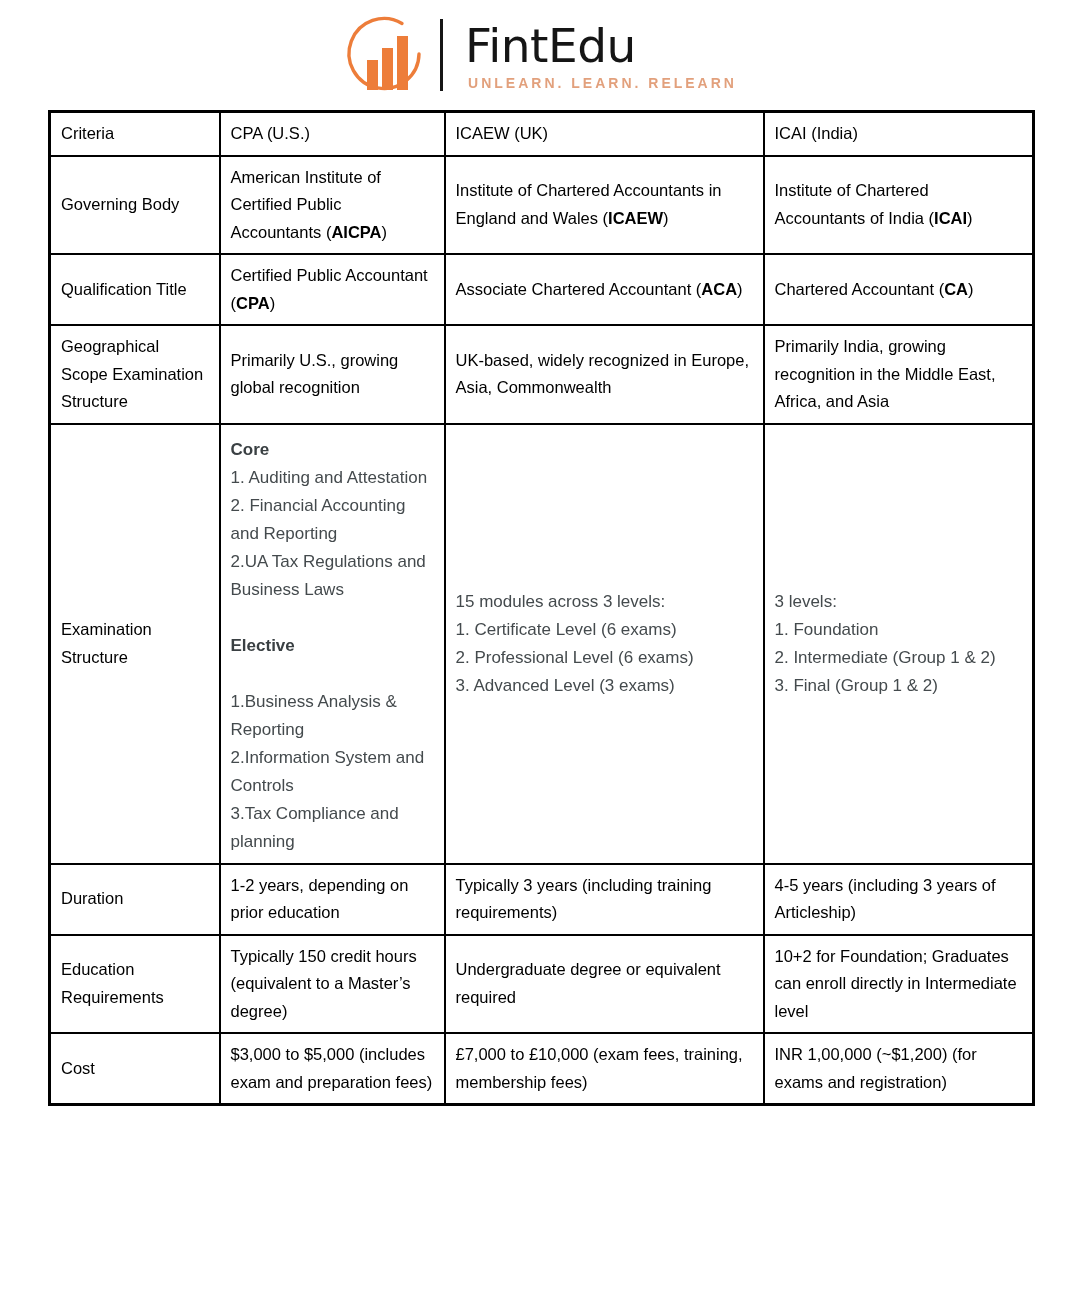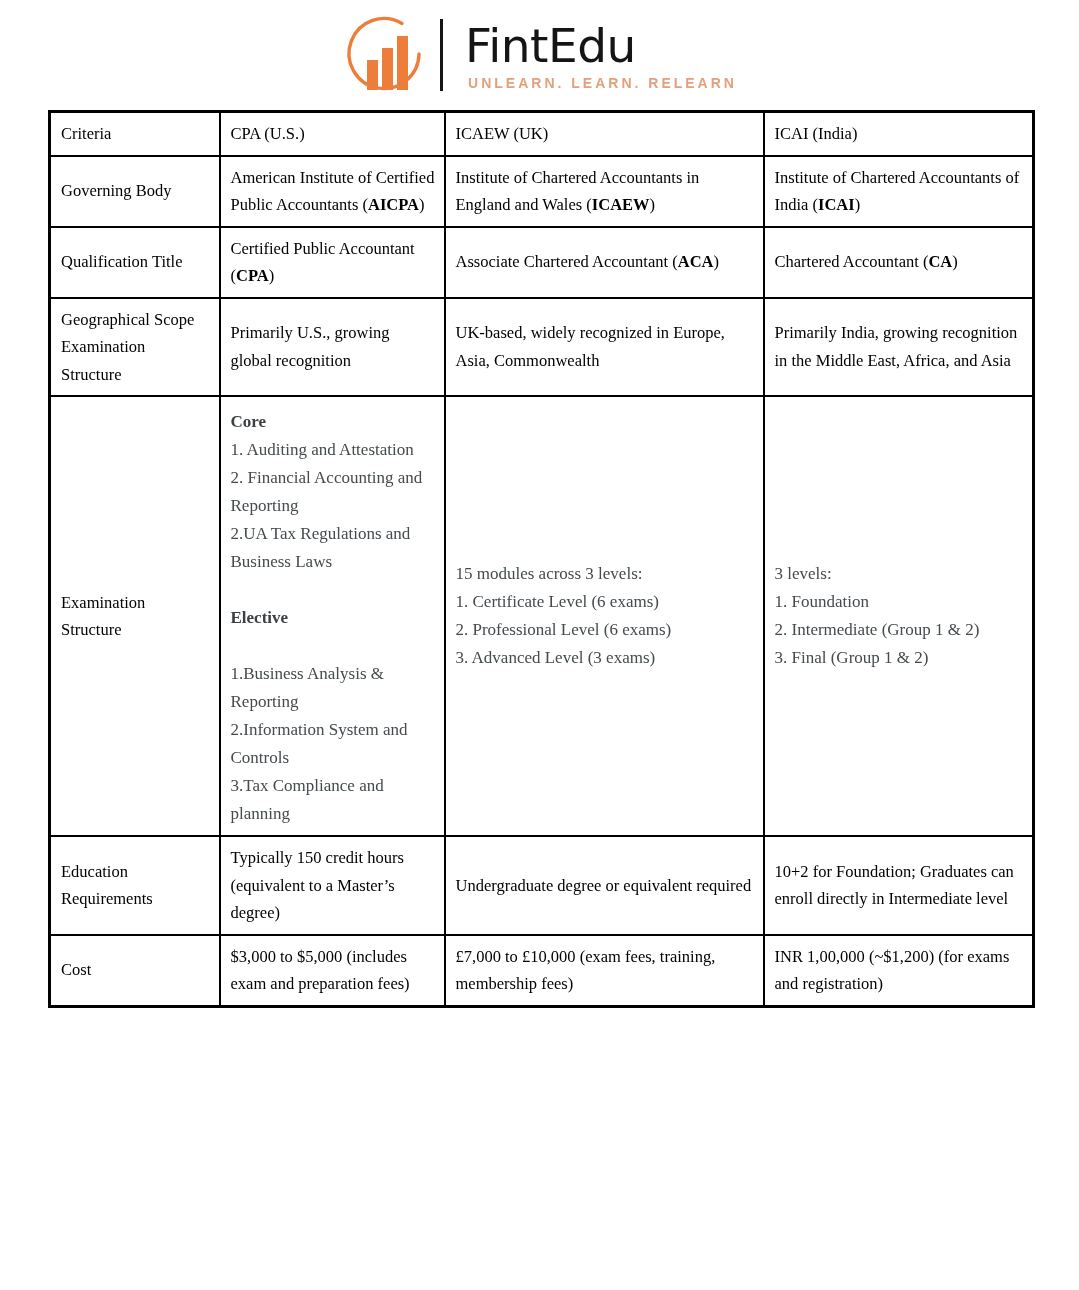--- a/index.html
+++ b/index.html
@@ -61,21 +61,20 @@
     letter-spacing: 3.0px;
     color: #e2a07c;
     margin-top: 4px;
     padding-left: 3px;
     font-weight: 700;
   }
 
   
   .table-region {
     padding: 0 47px 6px 48px;
-    font-family: Liberation Serif, serif;
   }
   table.cmp {
     border-collapse: collapse;
     width: 984px;
     table-layout: fixed;
     border: 3px solid #000;
   }
   table.cmp td, table.cmp th {
     border: 2px solid #000;
     vertical-align: middle;
@@ -202,20 +201,26 @@
             <span class="cell-line">3. Advanced Level (3 exams)</span>
           </td>
           <td class="cell-icai">
             <span class="cell-line">3 levels:</span>
             <span class="cell-line">1. Foundation</span>
             <span class="cell-line">2. Intermediate (Group 1 &amp; 2)</span>
             <span class="cell-line">3. Final (Group 1 &amp; 2)</span>
           </td>
         </tr>
         <tr>
+          <td class="criteria-cell">Duration</td>
+          <td class="cell-cpa">1-2 years, depending on prior education</td>
+          <td class="cell-icaew">Typically 3 years (including training requirements)</td>
+          <td class="cell-icai">4-5 years (including 3 years of Articleship)</td>
+        </tr>
+        <tr>
           <td class="criteria-cell">Education Requirements</td>
           <td class="cell-cpa">Typically 150 credit hours (equivalent to a Master’s degree)</td>
           <td class="cell-icaew">Undergraduate degree or equivalent required</td>
           <td class="cell-icai">10+2 for Foundation; Graduates can enroll directly in Intermediate level</td>
         </tr>
         <tr>
           <td class="criteria-cell">Cost</td>
           <td class="cell-cpa">$3,000 to $5,000 (includes exam and preparation fees)</td>
           <td class="cell-icaew">£7,000 to £10,000 (exam fees, training, membership fees)</td>
           <td class="cell-icai">INR 1,00,000 (~$1,200) (for exams and registration)</td>

